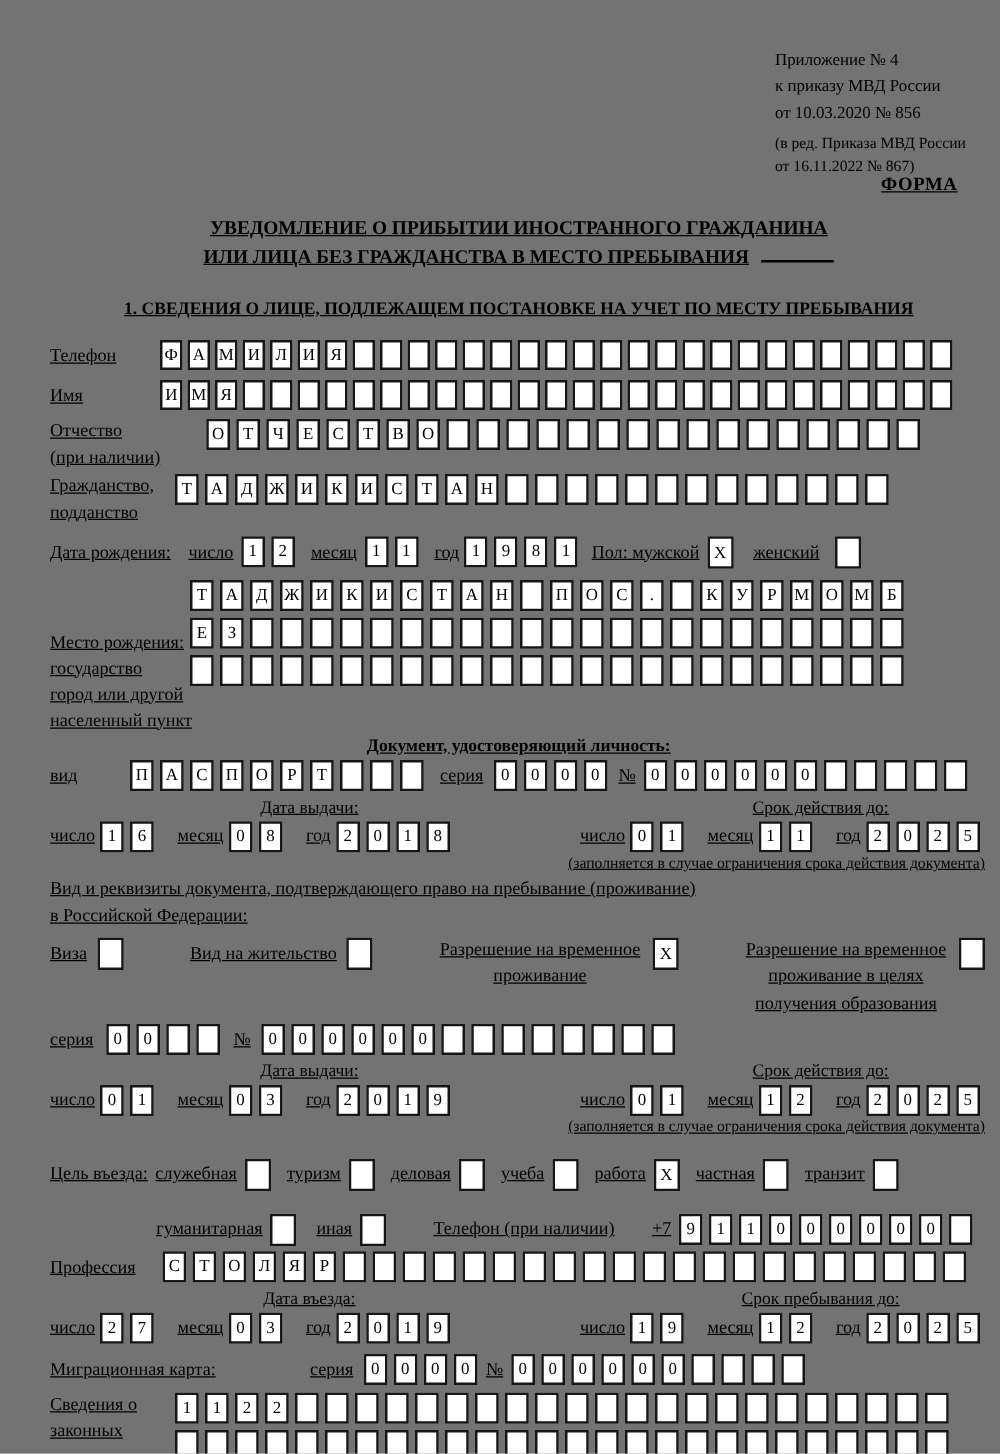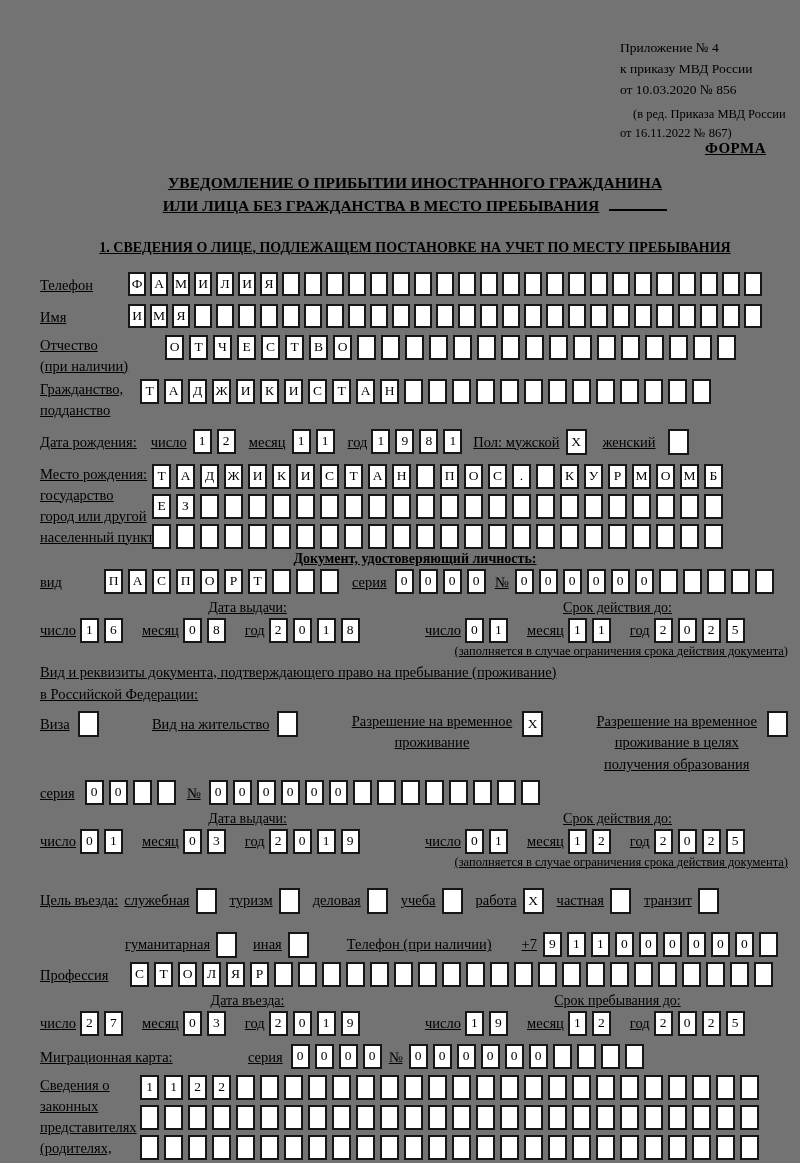--- a/index.html
+++ b/index.html
@@ -8,44 +8,44 @@
   .page{
     width:800px; height:1163px; margin:0 auto; background:#737373;
     padding:30px 10px 10px 40px; position:relative; overflow:hidden;
     font-size:14.5px;
     text-decoration:underline;
   }
   
   .hdr{ position:relative; height:110px; }
   .hdr-ref{ position:absolute; left:580px; top:8px; font-size:13.5px; line-height:1.55; white-space:nowrap; }
   .hdr-ref .small{ font-size:12.5px; }
-  .hdr-ref .gap{ margin-top:4px;margin-left:13px; }
+  .hdr-ref .gap{ margin-top:4px; }
   .forma{ text-align:right; padding-right:24px; font-weight:700; font-size:15px; letter-spacing:.5px; }
   
   .title{ margin-top:14px; text-align:center; font-weight:700; font-size:15.5px; line-height:1.5; }
   .uline{ display:inline-block; width:58px; border-bottom:2px solid #000; margin-left:10px; vertical-align:baseline; }
   .sec1{ margin-top:22px; text-align:center; font-weight:700; font-size:14px; }
   
   .row{ display:flex; align-items:flex-start; margin-top:5px; white-space:nowrap; }
   .mt8{ margin-top:8px; } .mt4{ margin-top:4px; } .mt2{ margin-top:2px; }
   .lbl{ line-height:27px; flex:none; }
   .lblcol{ flex:none; line-height:1.45; }
-  .w88{ width:88px; } .w125{ width:125px; } .w100{ width:100px; } .w112{ width:112px; }
+  .w88{ width:88px; } .w125{ width:125px; } .w100{ width:100px; } .w112{ width:112px;margin-top:40px; }
   .cells{ white-space:nowrap; flex:none; }
   .cell{
     display:inline-block; width:19px; height:25px; border:2px solid #161616;
     margin-right:5px; text-align:center; font-size:13.5px; line-height:20px;
     vertical-align:top; background:#fff;
   }
   .sm .cell{ width:18px; height:24px; margin-right:4px; line-height:19px; }
   .cb .cell{ width:21px; height:26px; line-height:21px; margin-right:0; }
   .cellrow{ margin-bottom:5px; }
   .dochead{ margin-top:2px; text-align:center; font-weight:700; font-size:14px; }
   
-  .datepair{ display:flex; margin-top:4px; }
+  .datepair{ display:flex; margin-top:4px;gap:39px; }
   .dgroup{ flex:none; }
   .g1{ width:385px; } .g2{ width:355px; }
   .dtitle{ text-align:center; padding-left:30px; font-size:14px; margin-bottom:2px; }
   .drow{ display:flex; align-items:center; white-space:nowrap; }
   .dl{ margin-right:4px; } .ml{ margin-left:14px; }
   .note{ text-align:right; font-size:12.5px; margin-top:1px; padding-right:2px; }
   .ptext{ margin-top:5px; font-size:14.5px; }
   
   .cbrow{ display:flex; justify-content:space-between; align-items:flex-start; margin-top:8px; padding-right:2px; }
   .cbitem{ display:flex; align-items:flex-start; }

